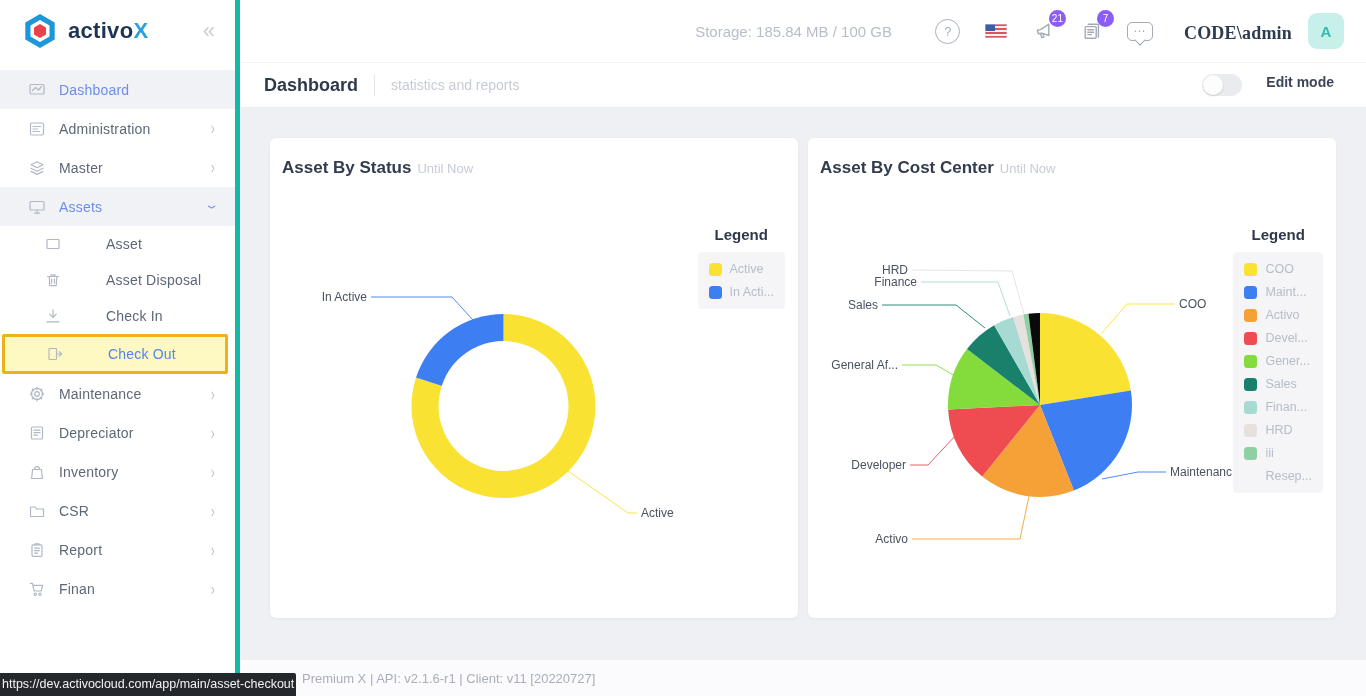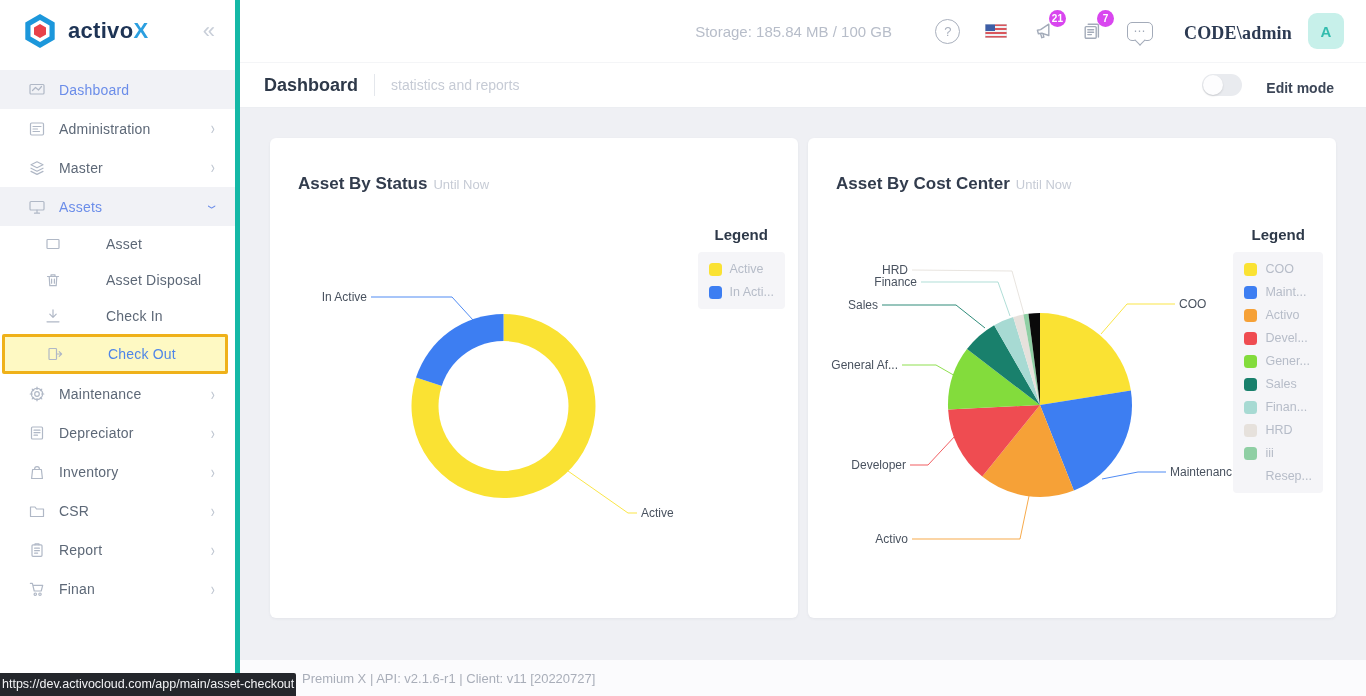--- a/index.html
+++ b/index.html
@@ -27,36 +27,36 @@
   .nav-sub.highlight { height:40px; border:3px solid #EFB119; border-radius:2px; background:#fef9c3; color:#4F86E8; padding-left:41px; margin:0 7px 0 2px; }
 
   
   .main { flex:1; display:flex; flex-direction:column; min-width:0; }
   .topbar { height:62px; background:#fff; display:flex; align-items:center; justify-content:flex-end; padding:0 12px; flex:none; }
   .storage { color:#B7BDC9; font-size:15px; margin-right:32px; }
   .hicon { position:relative; width:26px; height:26px; display:flex; align-items:center; justify-content:center; color:#A3ABB9; margin:0 11px; cursor:pointer; }
   .help-circle { width:25px; height:25px; border:1.5px solid #A9B0BD; border-radius:50%; display:flex; align-items:center; justify-content:center; font-size:13px; color:#A9B0BD; }
   .bubble { position:relative; width:27px; height:19px; border:1.5px solid #A3ABB9; border-radius:5px; display:flex; align-items:center; justify-content:center; font-size:12px; letter-spacing:1px; color:#A3ABB9; }
   .bubble:after { content:''; position:absolute; bottom:-4.6px; left:50%; width:7px; height:7px; background:#fff; border-right:1.5px solid #A3ABB9; border-bottom:1.5px solid #A3ABB9; transform:translateX(-50%) rotate(45deg); }
-  .badge { position:absolute; top:-8px; right:-9px; background:#d946ef; color:#fff; font-size:10px; font-weight:700; min-width:17px; height:17px; border-radius:9px; display:flex; align-items:center; justify-content:center; padding:0 3px; }
+  .badge { position:absolute; top:-8px; right:-9px; background:#8b5cf6; color:#fff; font-size:10px; font-weight:400; min-width:17px; height:17px; border-radius:9px; display:flex; align-items:center; justify-content:center; padding:0 3px; }
   .username { font-size:18px; font-weight:700; color:#2C3A52; margin:5px 16px 0 20px; letter-spacing:.2px; white-space:pre;font-family:Liberation Serif, serif; }
   .avatar { width:36px; height:36px; border-radius:9px; background:#C7F0EA; color:#33BCAE; font-weight:700; font-size:15px; display:flex; align-items:center; justify-content:center; margin-right:10px; cursor:pointer; }
 
   .breadcrumb-bar { height:46px; background:#fff; border-top:1px solid #F4F5F7; border-bottom:1px solid #ECEEF2; display:flex; align-items:center; padding:0 24px; flex:none; }
   .page-title { font-size:18px; font-weight:700; color:#2E3949; }
   .bc-divider { width:1px; height:22px; background:#E4E7EC; margin:0 16px; }
   .page-subtitle { font-size:14px; color:#C6CBD5; }
-  .edit-mode { margin-left:auto; display:flex; align-items:flex-end; gap:24px; padding-right:8px; }
+  .edit-mode { margin-left:auto; display:flex; align-items:flex-start; gap:24px; padding-right:8px; }
   .toggle { width:40px; height:22px; background:#E9EBEF; border-radius:11px; position:relative; cursor:pointer; display:inline-block; }
   .knob { position:absolute; left:1px; top:1px; width:20px; height:20px; border-radius:50%; background:#FDFDFE; box-shadow:0 1px 2px rgba(0,0,0,.14); }
   .toggle-label { font-size:14px; font-weight:700; color:#3C4657; }
 
   .content { flex:1; background:#EFF0F4; display:flex; gap:10px; padding:30px 30px 0; justify-content:center; }
   .card { width:528px; height:480px; background:#fff; border-radius:6px; box-shadow:0 1px 3px rgba(40,50,70,.06); position:relative; flex:none; }
-  .card-head { position:absolute; left:28px; top:20px; z-index:2;margin-top:16px; }
+  .card-head { position:absolute; left:12px; top:20px; z-index:2; }
   .card-title { font-size:17px; font-weight:700; color:#323C4D; }
   .card-sub { font-size:13px; color:#C6CBD5; margin-left:6px; }
   .chart { position:absolute; left:0; top:0; width:528px; height:480px; }
   .callout { font-size:12px; fill:#49525F; }
 
   .legend { position:absolute; top:88px; right:13px; z-index:2; }
   .legend-title { font-size:15px; font-weight:700; color:#2E3949; margin-bottom:9px; text-align:center; }
   .legend-box { background:#F5F5F8; border-radius:4px; padding:10px 11px; display:flex; flex-direction:column; gap:9px; align-items:flex-start; }
   .legend-item { display:flex; align-items:center; gap:8px; font-size:12.5px; color:#B6BCC8; white-space:nowrap; }
   .swatch { width:13px; height:13px; border-radius:3.5px; flex:none; }

